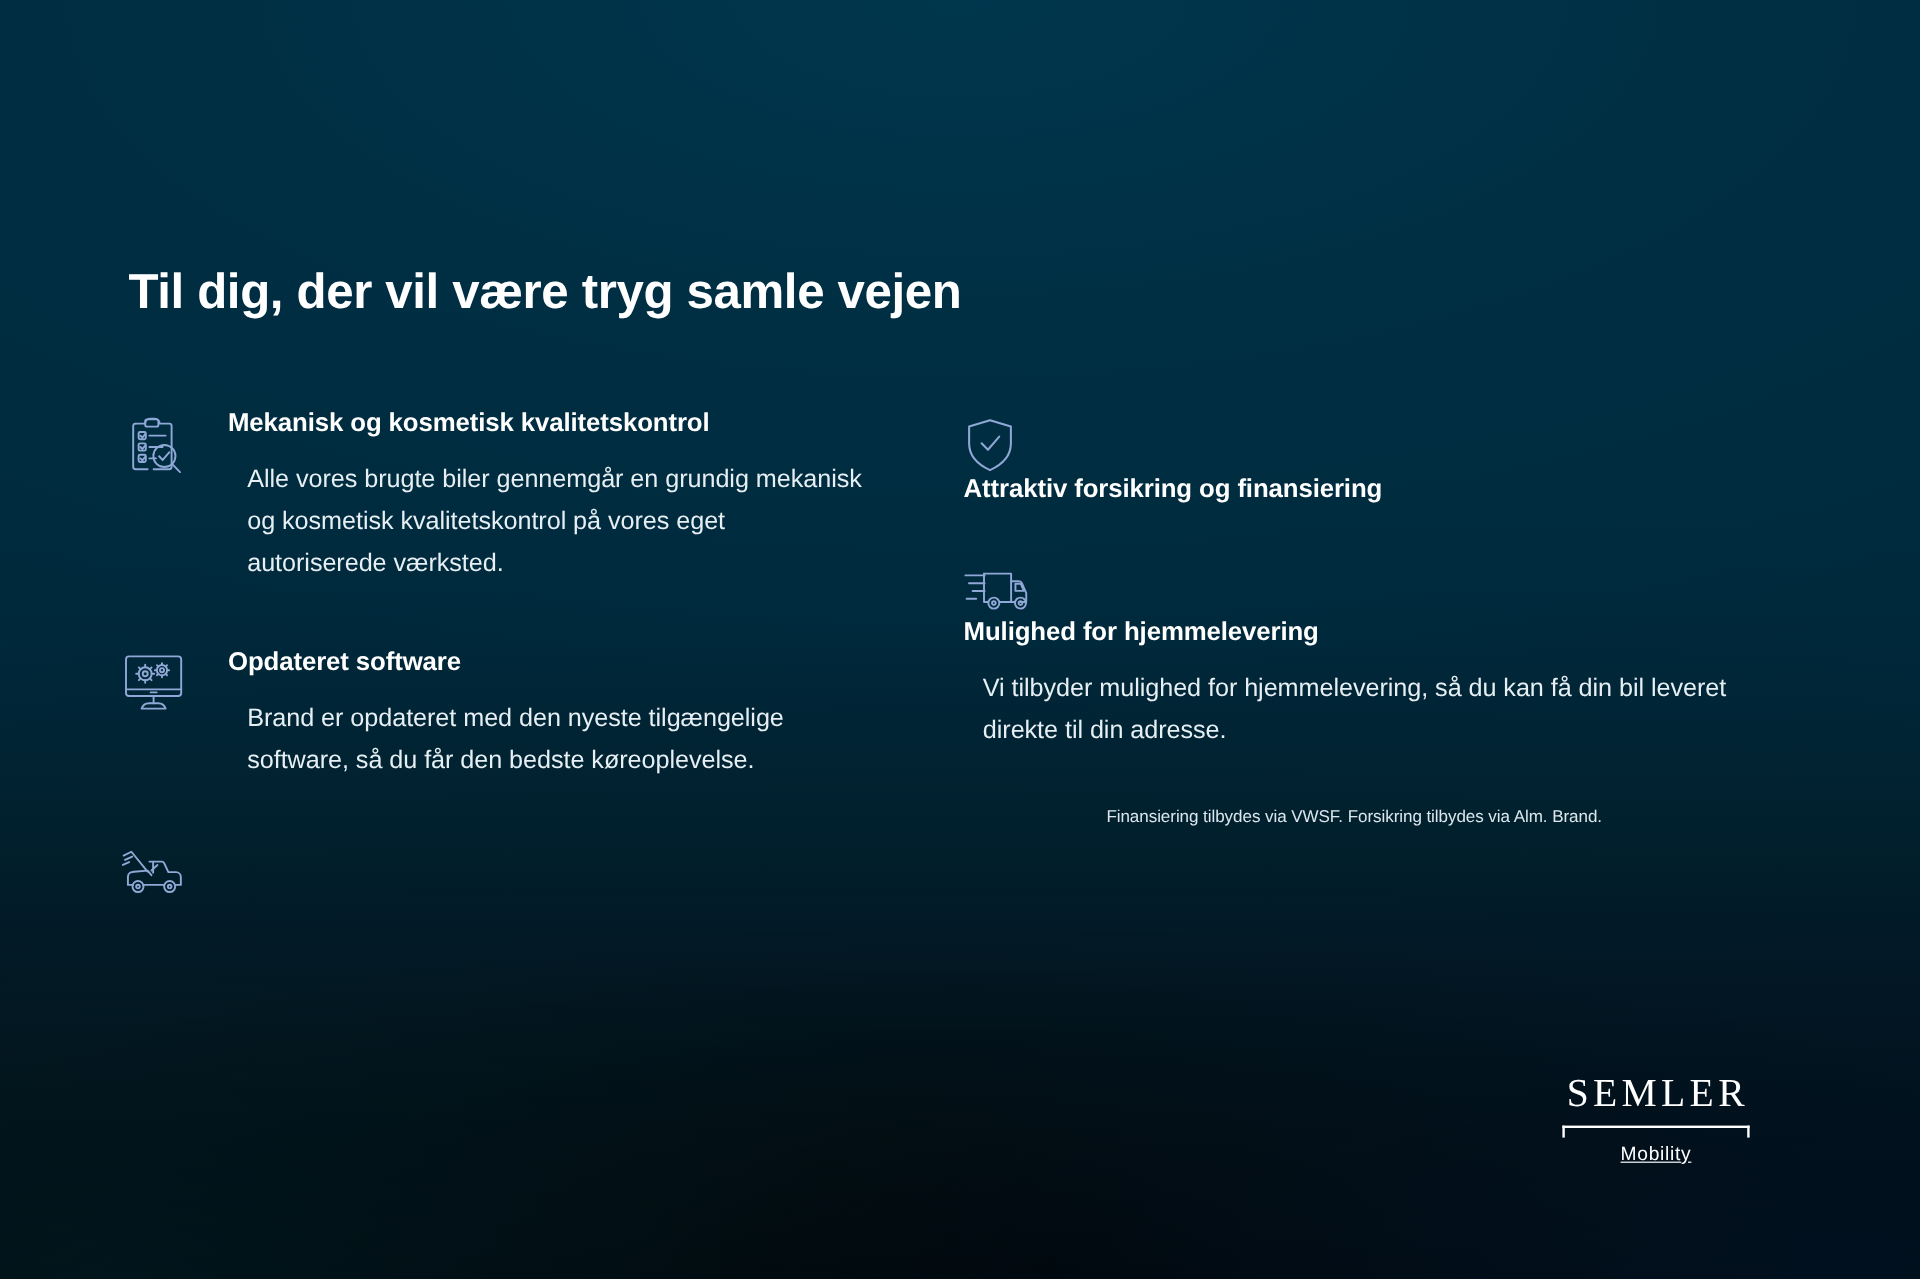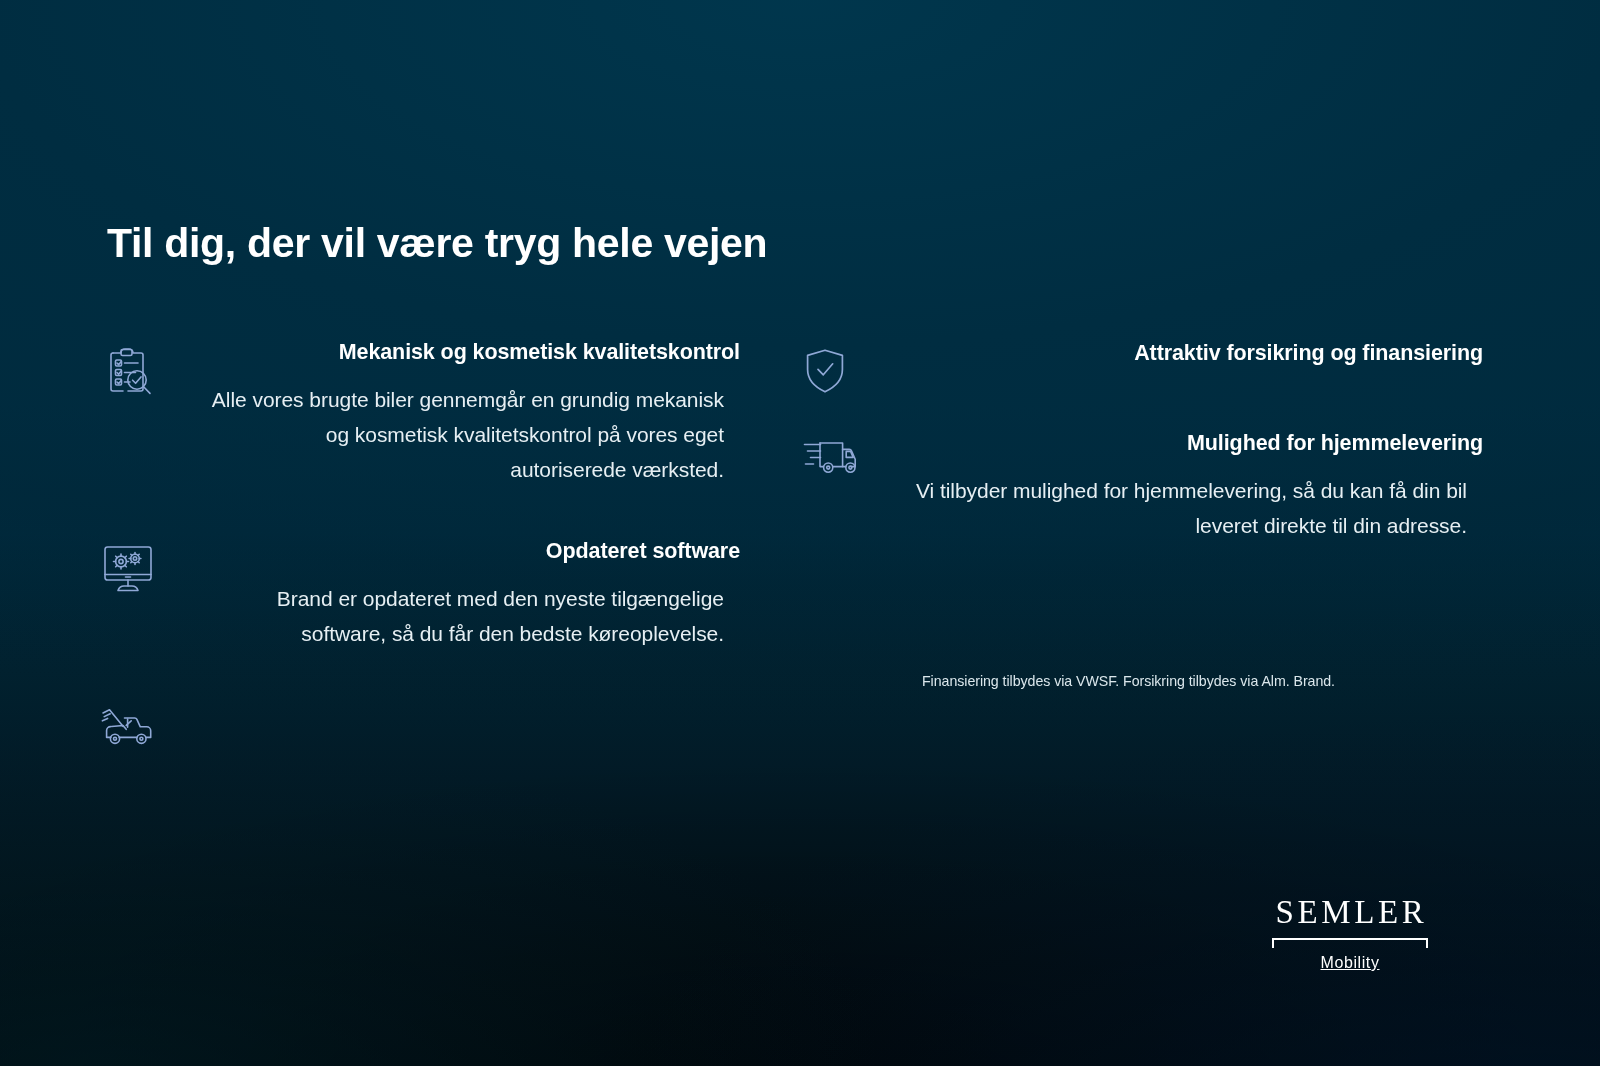--- a/index.html
+++ b/index.html
@@ -52,31 +52,31 @@
     left: 107px;
     top: 193px;
     font-size: 41px;
     font-weight: bold;
     color: #ffffff;
     letter-spacing: -0.3px;
     white-space: nowrap;
   }
 
   
-  .column { position: absolute; text-align: right; }
+  .column { position: absolute; }
   #col-left  { left: 100px; top: 340px; width: 640px; }
   #col-right { left: 803px; top: 341px; width: 680px; }
 
   .feature {
     position: relative;
     display: flex;
     align-items: flex-start;
   }
   #col-left  .feature { margin-bottom: 36px; }
-  #col-right .feature { margin-bottom: 36px; }
+  #col-right .feature { margin-bottom: 36px; flex-direction: column; }
 
   .feature-icon {
     flex: 0 0 auto;
     width: 62px;
     margin-right: 28px;
     padding-top: 4px;
     display: flex;
     justify-content: flex-start;
   }
   #col-right .feature-icon { width: 62px; margin-right: 28px; padding-top: 6px; }
@@ -109,21 +109,21 @@
     font-size: 14.2px;
     line-height: 22px;
     color: #dbe7ec;
     letter-spacing: -0.05px;
   }
   #disclaimer .strong { font-weight: bold; color: #ffffff; }
 
   
   #logo {
     position: absolute;
-    left: 1270px;
+    left: 1300px;
     top: 896px;
     width: 160px;
     text-align: center;
   }
   #logo-word {
     font-family: "Liberation Serif", serif;
     font-size: 33px;
     letter-spacing: 3.6px;
     color: #ffffff;
     line-height: 1;
@@ -159,21 +159,21 @@
     text-decoration: underline;
   }
 
   svg { display: block; overflow: visible; }
 </style>
 </head>
 <body>
 
 <div id="poster">
 
-  <h1 id="headline" class="layer">Til dig, der vil være tryg hele vejen</h1>
+  <h1 id="headline" class="layer">Til dig, der vil være tryg samle vejen</h1>
 
   <div id="col-left" class="column layer">
 
     <div class="feature">
       <div class="feature-icon">
         <svg width="56" height="56" viewBox="0 0 56 56" fill="none" stroke="#8fa8d6" stroke-width="1.6" stroke-linecap="round" stroke-linejoin="round">
           <path d="M13 9 h8 a4 4 0 0 1 4 -4 h4 a4 4 0 0 1 4 4 h8 a2 2 0 0 1 2 2 v34 a2 2 0 0 1 -2 2 h-13"></path>
           <path d="M13 9 a2 2 0 0 0 -2 2 v34 a2 2 0 0 0 2 2 h10"></path>
           <rect x="21" y="5.5" width="11" height="6" rx="1.6"></rect>
           <rect x="15.5" y="16" width="6" height="6" rx="1.2"></rect>

